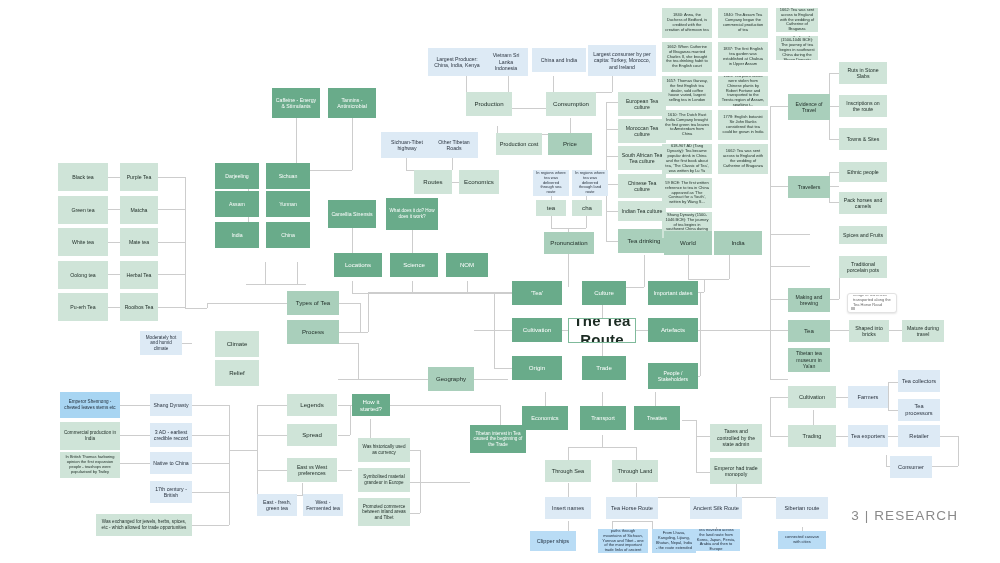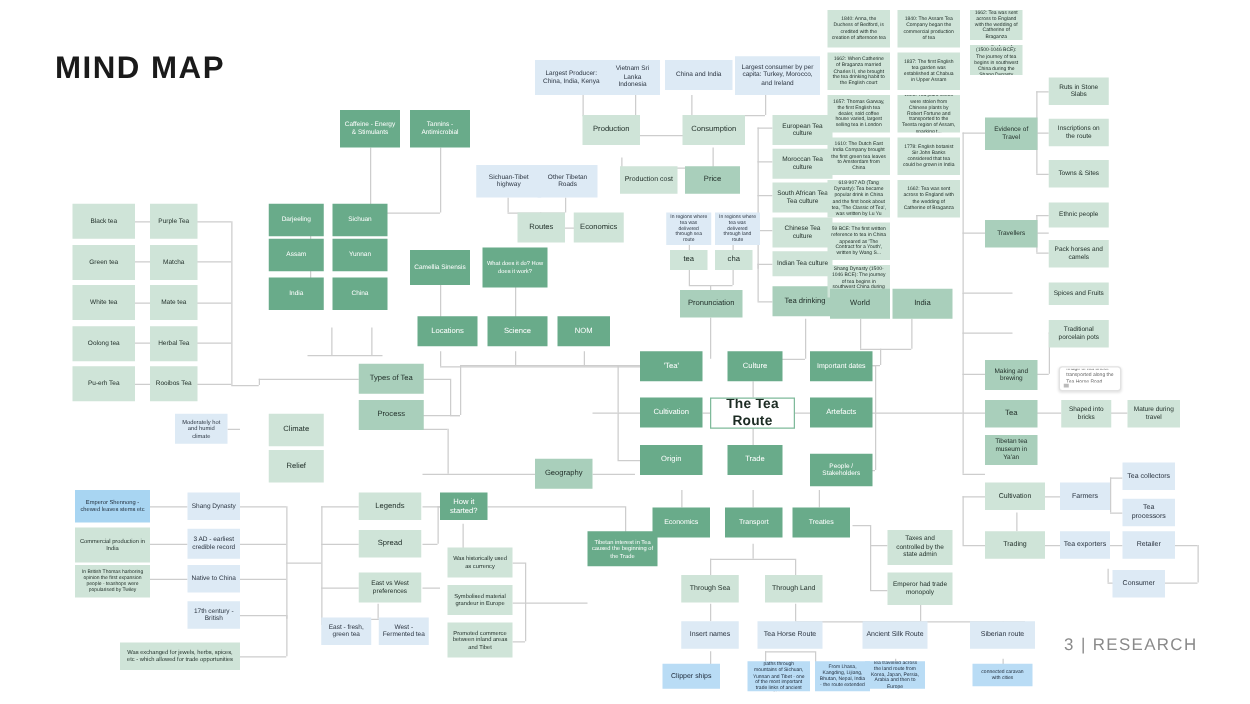--- a/index.html
+++ b/index.html
@@ -24,33 +24,32 @@
   .blued{background:#a8d5f2;color:#1f2b38;}
   .white{background:#ffffff;border:1.3px solid #7fba9b;color:#1c2b23;}
   .card{background:#ffffff;border:1px solid #e2e2e2;border-radius:3px;
         box-shadow:0 1px 2px rgba(0,0,0,.10);}
 
   .f4{font-size:4px;}
   .f45{font-size:4.6px;}
   .f5{font-size:5.2px;}
   .f55{font-size:5.6px;}
   .f6{font-size:6.1px;}
-  .f9{font-size:11px;font-weight:600;letter-spacing:.2px;}
+  .f9{font-size:15px;font-weight:600;letter-spacing:.2px;}
 
   
   .ln{position:absolute;background:#cdcdcd;}
   .lh{height:1px;}
   .lv{width:1px;}
 </style>
 </head>
 <body>
 
 <div id="canvas">
 
-  <div class="title">MIND MAP</div>
   <div class="footer">3 | RESEARCH</div>
 
   <div>
 
     <div class="ln lh" style="left:108px;top:177px;width:12px;"></div>
     <div class="ln lh" style="left:108px;top:209px;width:12px;"></div>
     <div class="ln lh" style="left:108px;top:242px;width:12px;"></div>
     <div class="ln lh" style="left:108px;top:274px;width:12px;"></div>
     <div class="ln lh" style="left:108px;top:307px;width:12px;"></div>
 

